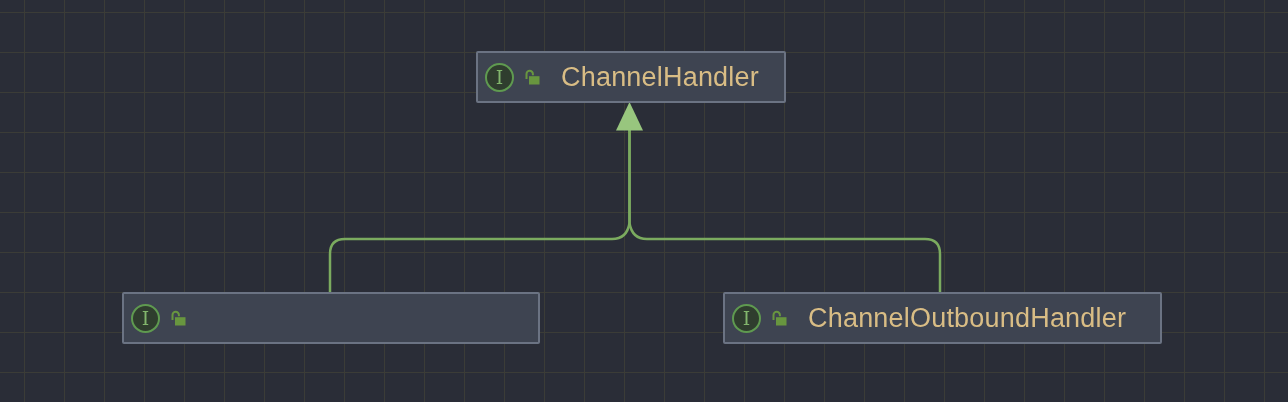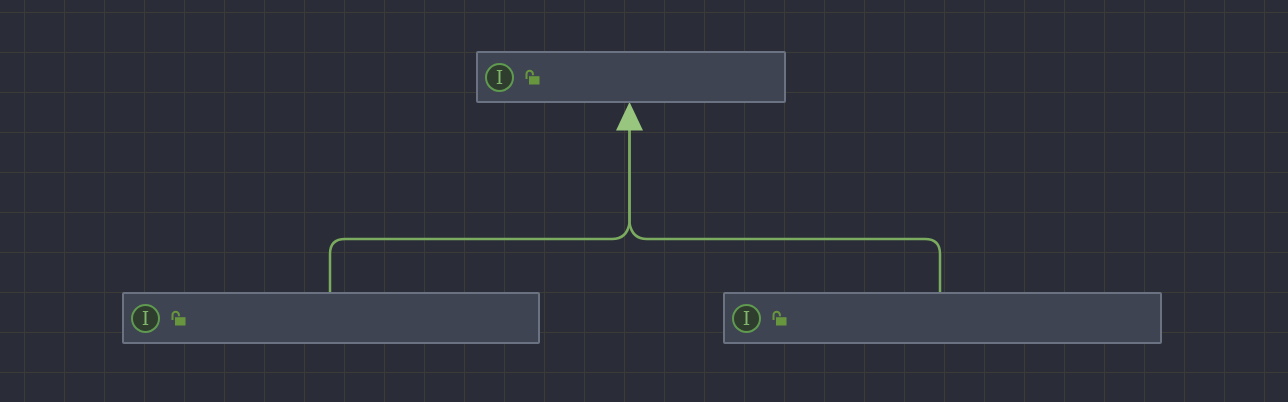--- a/index.html
+++ b/index.html
@@ -77,31 +77,33 @@
     <path d="M 940 292 L 940 254 Q 940 239 925 239 L 647 239 Q 632 239 629.5 223 L 629.5 128" fill="none" stroke-width="2.5" stroke="#7bab5f"></path>
     <polygon points="629.5,102 616,130.5 643,130.5" fill="#98c67e"></polygon>
   </svg>
 
   <div class="node node-top">
     <span class="iface-icon">I</span>
     <svg class="lock-icon" width="18" height="18" viewBox="0 0 18 18">
       <path d="M3.5 11 V6 a3.2 3.2 0 0 1 6.4 0 v1.2" fill="none" stroke="#68963f" stroke-width="2"></path>
       <rect x="6" y="8.2" width="10.5" height="8.3" fill="#68963f"></rect>
     </svg>
+    <span class="node-label">ChannelHandler</span>
   </div>
 
   <div class="node node-left">
     <span class="iface-icon">I</span>
     <svg class="lock-icon" width="18" height="18" viewBox="0 0 18 18">
       <path d="M3.5 11 V6 a3.2 3.2 0 0 1 6.4 0 v1.2" fill="none" stroke="#68963f" stroke-width="2"></path>
       <rect x="6" y="8.2" width="10.5" height="8.3" fill="#68963f"></rect>
     </svg>
   </div>
 
   <div class="node node-right">
     <span class="iface-icon">I</span>
     <svg class="lock-icon" width="18" height="18" viewBox="0 0 18 18">
       <path d="M3.5 11 V6 a3.2 3.2 0 0 1 6.4 0 v1.2" fill="none" stroke="#68963f" stroke-width="2"></path>
       <rect x="6" y="8.2" width="10.5" height="8.3" fill="#68963f"></rect>
     </svg>
+    <span class="node-label">ChannelOutboundHandler</span>
   </div>
 
 </div>
 
 </body></html>

